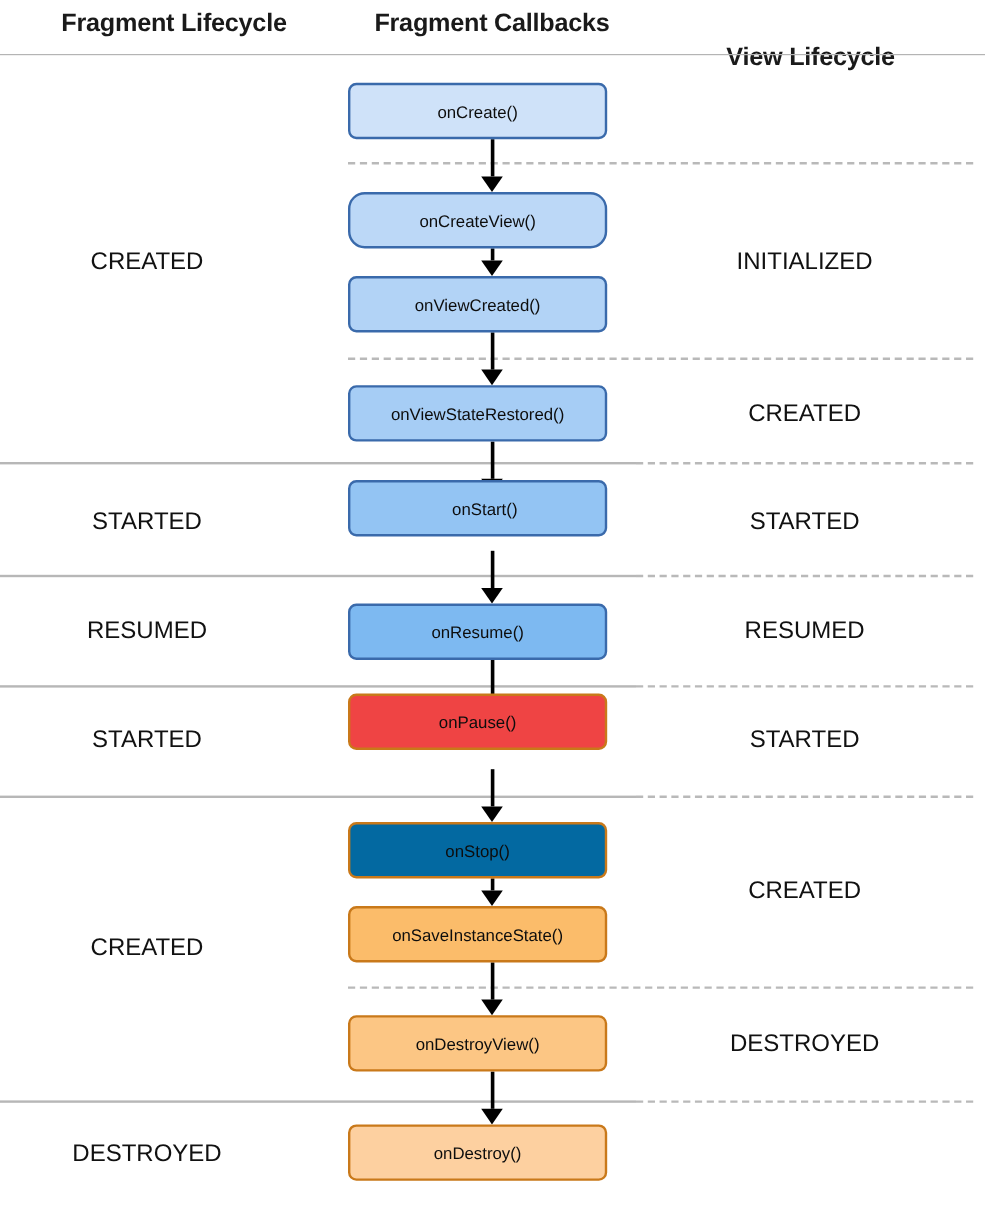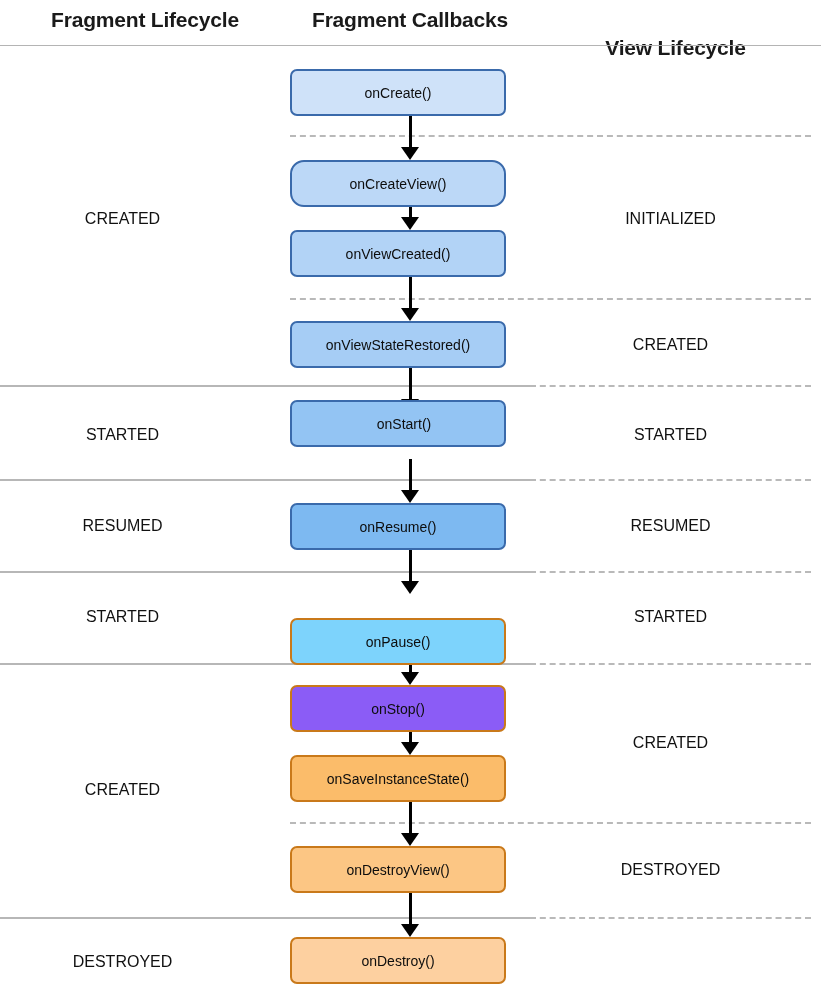--- a/index.html
+++ b/index.html
@@ -49,21 +49,21 @@
     height: 0;
     border-top: 2px solid #b7b7b7;
   }
   .divider.left  { left: 0px;  width: 530px; }
   .divider.right { left: 530px; width: 281px; border-top-style: dashed; border-top-color: #b9b9b9; }
   .divider.full-dashed { left: 290px; width: 521px; border-top-style: dashed; border-top-color: #b9b9b9; }
 
   
   .state-label {
     position: absolute;
-    font-size: 16px;
+    font-size: 20px;
     font-weight: 400;
     color: #111111;
     text-align: center;
     white-space: nowrap;
     transform: translateY(-50%);
   }
   .state-label.left  { left: 0px;   width: 245px; }
   .state-label.right { left: 530px; width: 281px; }
 
   
@@ -166,19 +166,19 @@
       <div class="arrow" style="top: 893px; height: 31px;"></div>
       <div class="arrowhead" style="top: 924px;"></div>
     </div>
 
   <div class="cb-box" style="top:69px;  background:#cfe2f9;">onCreate()</div>
   <div class="cb-box" style="top:160px; background:#bcd8f7;border-radius:14px;">onCreateView()</div>
   <div class="cb-box" style="top:230px; background:#b2d3f6;">onViewCreated()</div>
   <div class="cb-box" style="top:321px; background:#a6cdf5;">onViewStateRestored()</div>
   <div class="cb-box" style="top:400px; background:#93c4f3;padding-left:12px;">onStart()</div>
   <div class="cb-box" style="top:503px; background:#7db9f1;">onResume()</div>
-  <div class="cb-box orange" style="top:578px; background:#7dd3fc;margin-top:40px;">onPause()</div>
-  <div class="cb-box orange" style="top:685px; background:#8b5cf6;">onStop()</div>
+  <div class="cb-box orange" style="top:578px; background:#ef4444;">onPause()</div>
+  <div class="cb-box orange" style="top:685px; background:#0369a1;">onStop()</div>
   <div class="cb-box orange" style="top:755px; background:#fbbc6a;">onSaveInstanceState()</div>
   <div class="cb-box orange" style="top:846px; background:#fcc684;">onDestroyView()</div>
   <div class="cb-box orange" style="top:937px; background:#fdd0a0;">onDestroy()</div>
 
 </div>
 
 </body></html>

